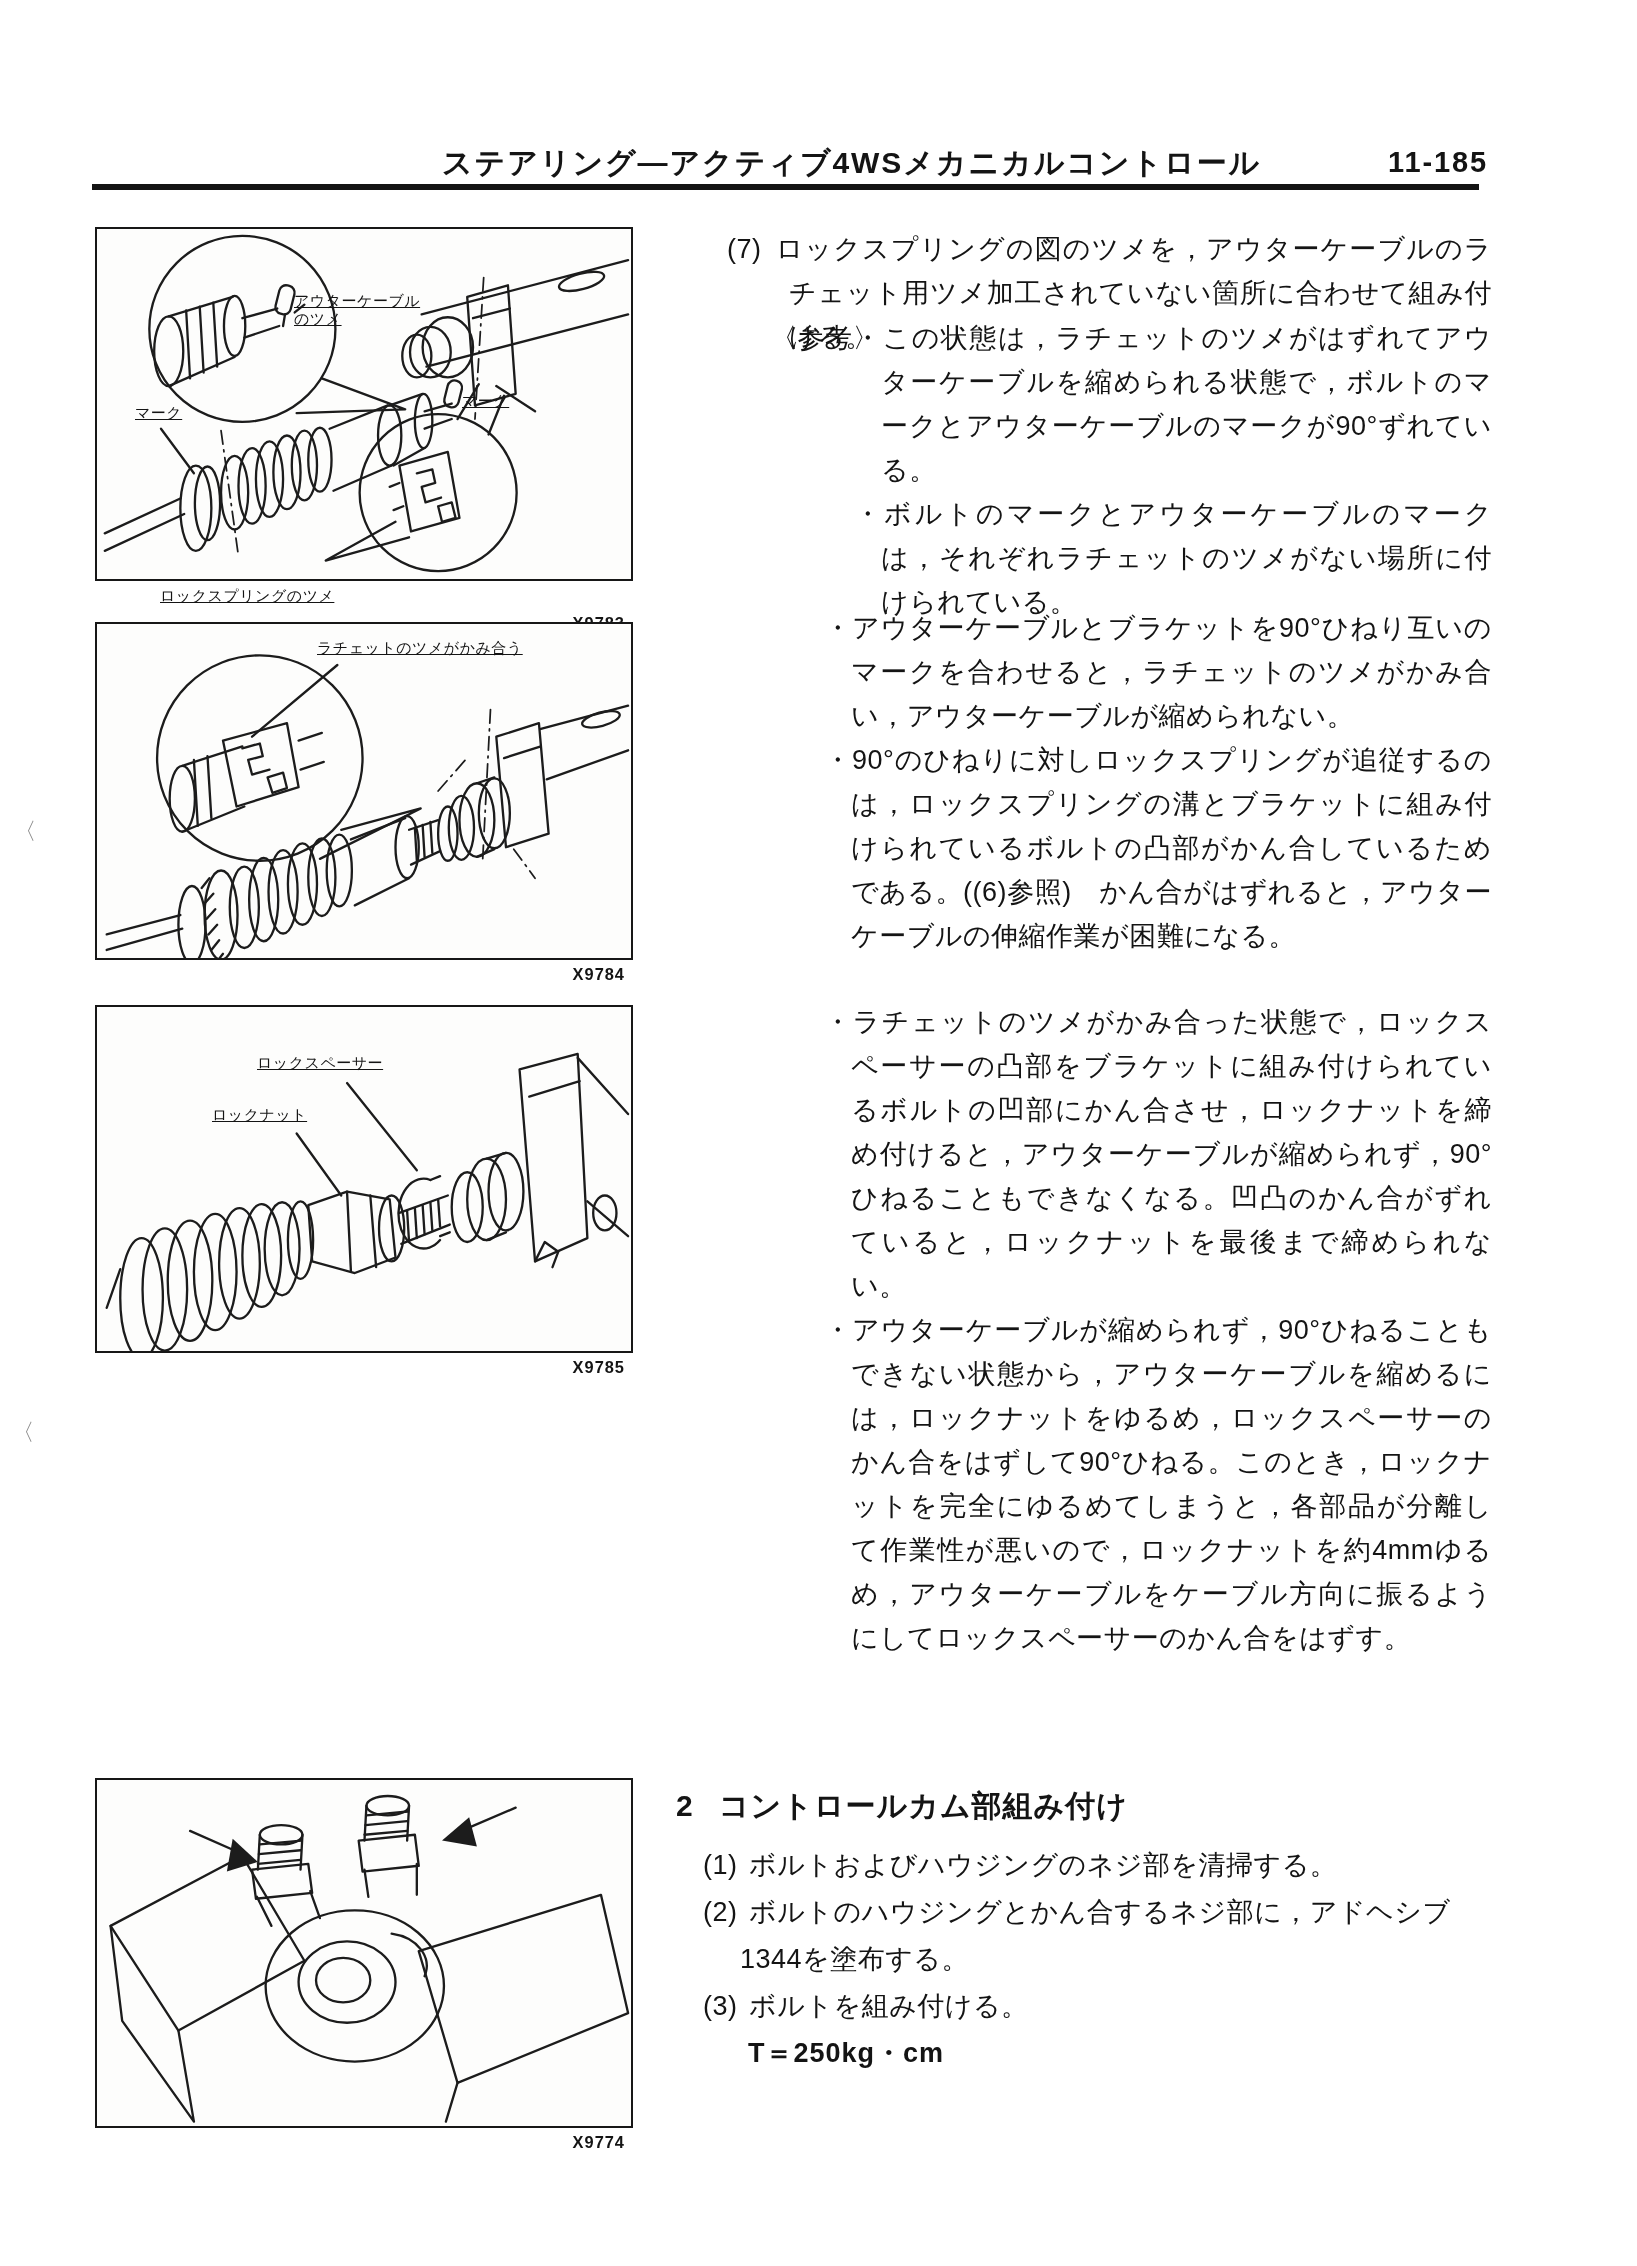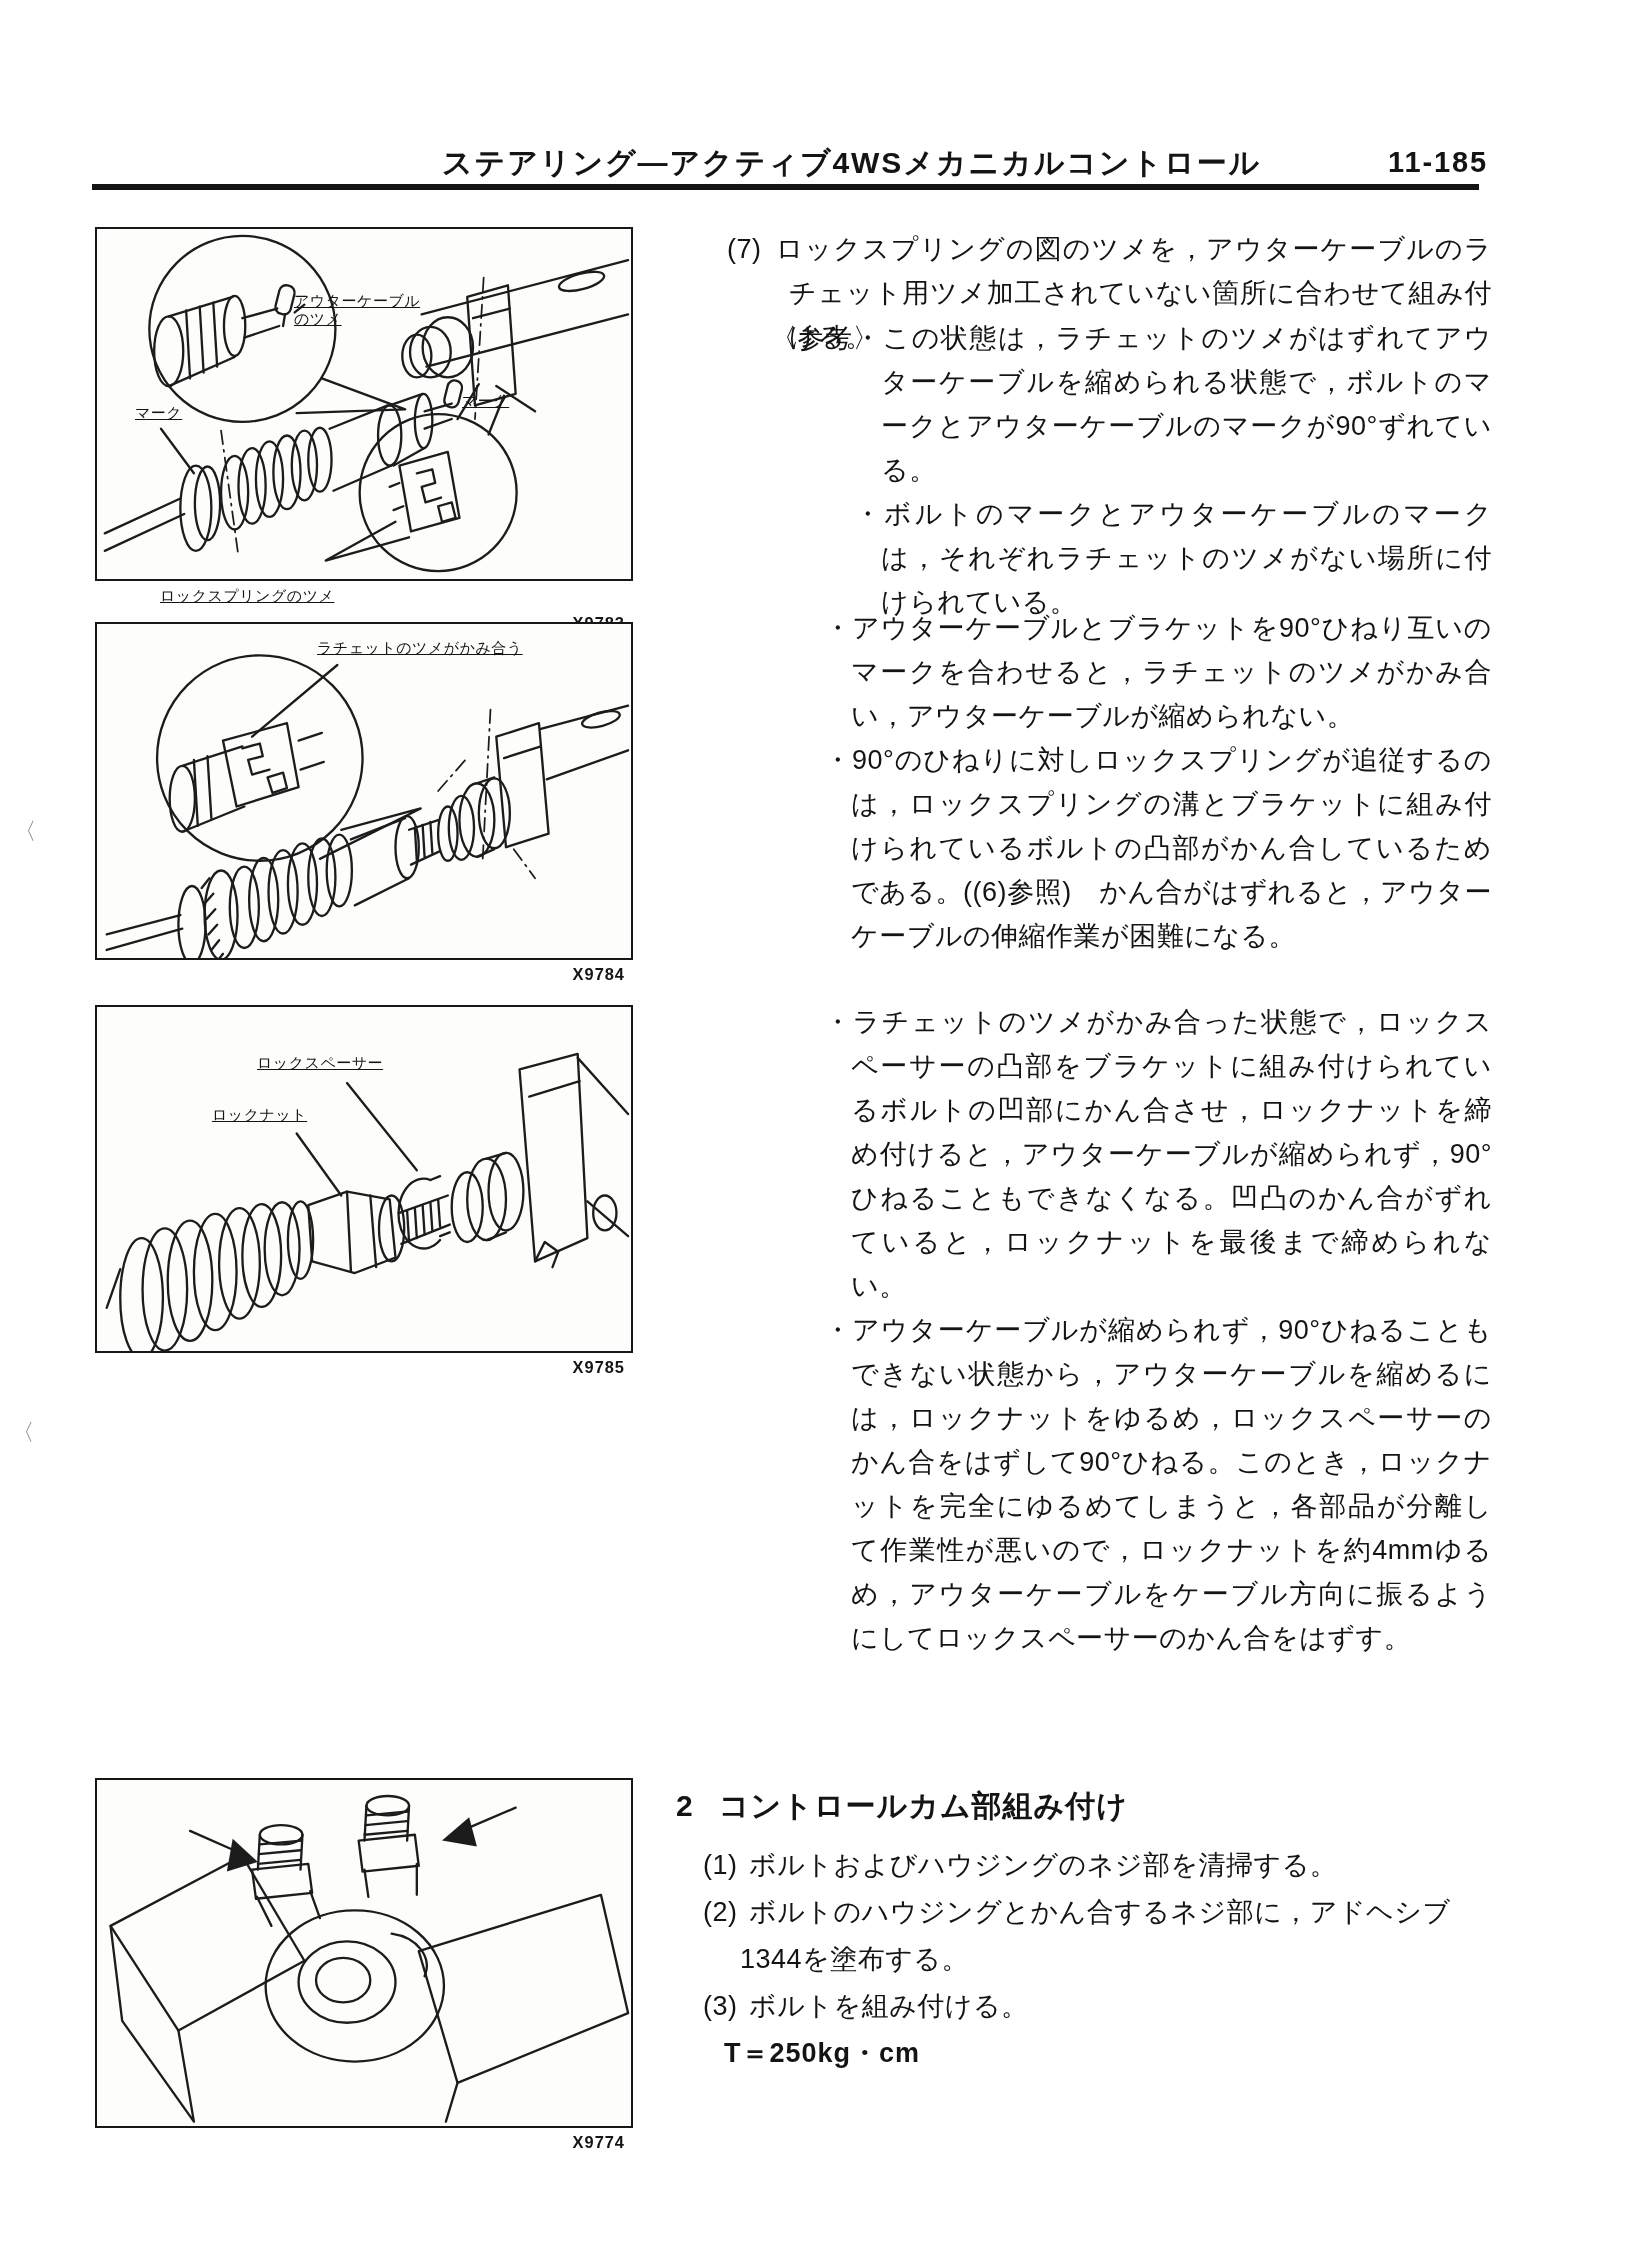--- a/index.html
+++ b/index.html
@@ -30,21 +30,21 @@
   .bullet{padding-left:27px; text-indent:-27px;}
   .group2{position:absolute; left:824px; top:606px; width:668px;}
   .group3{position:absolute; left:824px; top:1000px; width:668px;}
   
   .sec2{position:absolute; left:676px; top:1786px; width:821px;}
   .sec2-head{font-size:30px; font-weight:bold; letter-spacing:1px;}
   .sec2-head .num{margin-right:25px;}
   .sec2-steps{margin-top:15.4px;}
   .s2item{font-size:27px; line-height:47px; padding-left:64px; text-indent:-37px; letter-spacing:0.5px;}
   .s2item .num{margin-right:11.6px;}
-  .torque{font-size:27px; font-weight:bold; margin-left:48px; line-height:47px; letter-spacing:1px;}
+  .torque{font-size:27px; font-weight:bold; margin-left:72px; line-height:47px; letter-spacing:1px;}
   
   .margin-mark{position:absolute; color:#8a8a8a; font-size:23px;}
 </style>
 </head>
 <body>
 
 <div class="page">
 
   <div class="hd-title">ステアリング—アクティブ4WSメカニカルコントロール</div>
   <div class="hd-page">11-185</div>

